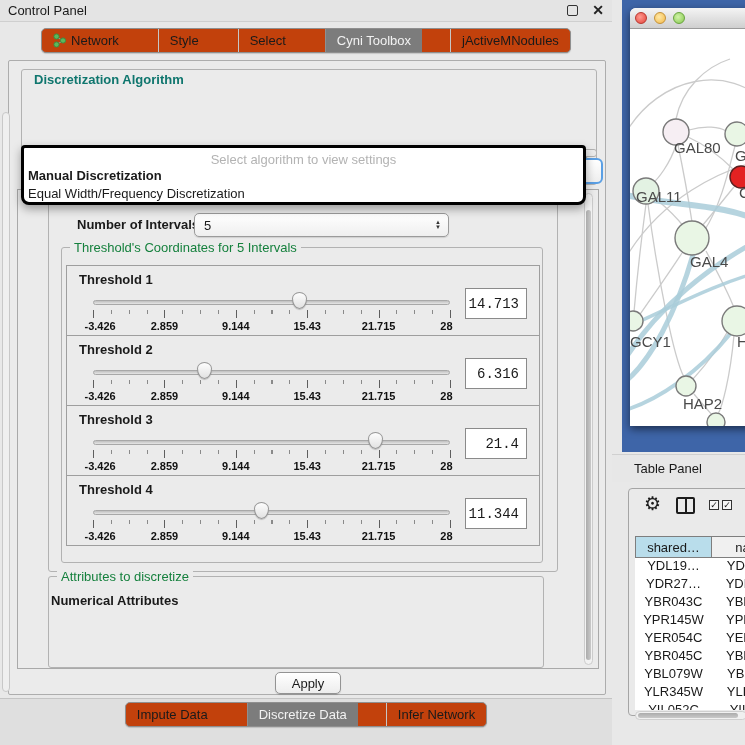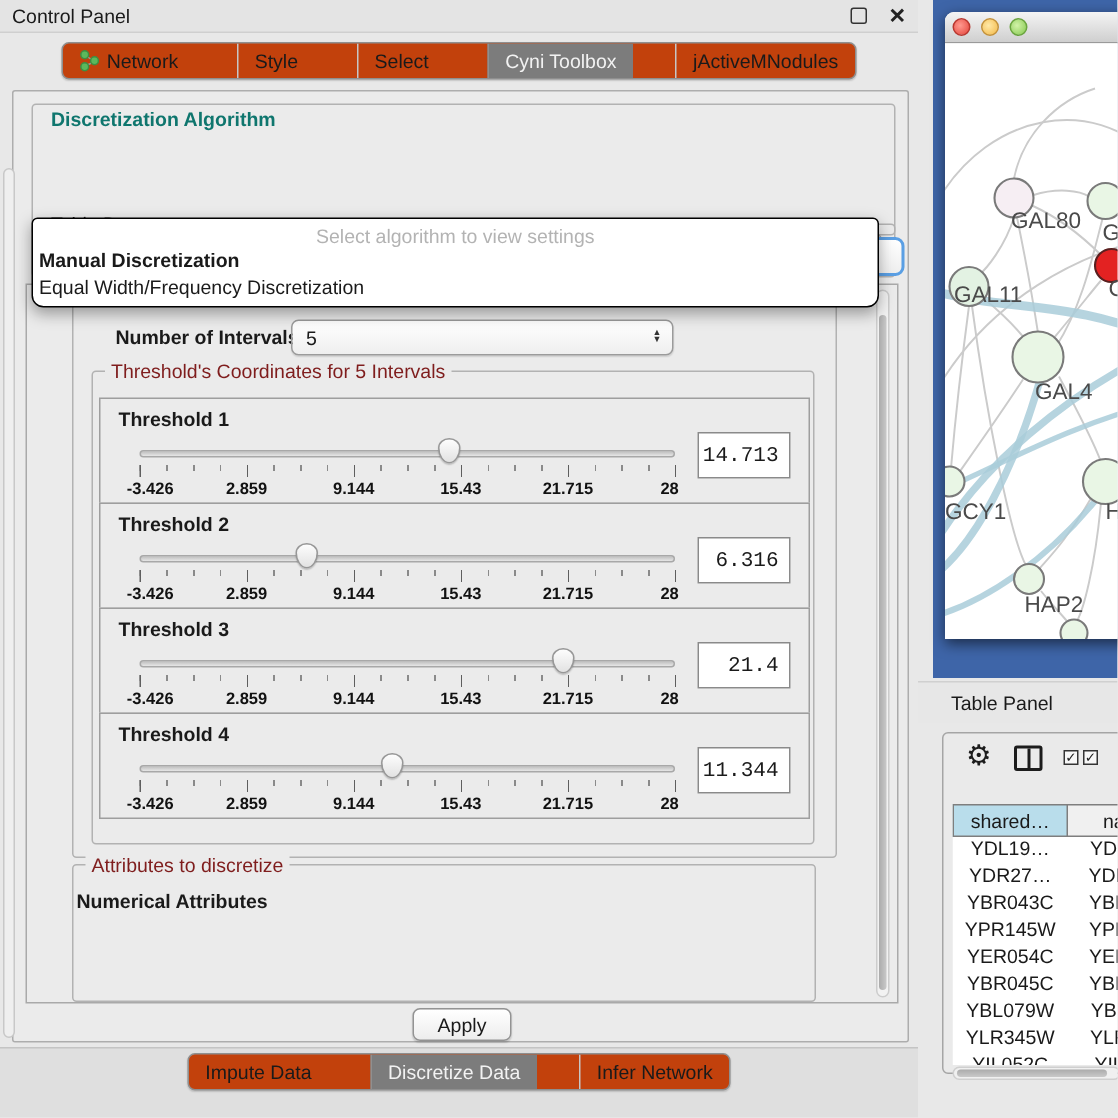--- a/index.html
+++ b/index.html
@@ -29,31 +29,31 @@
   #main-panel { left:8px; top:60px; width:598px; height:635px; background:#EBEBEB;
     border:1px solid #ADADAD; border-radius:2px; }
   #left-strip { left:2px; top:112px; width:8px; height:580px; background:#EFEFEF;
     border:1px solid #C8C8C8; border-radius:4px; }
 
   .titled-group { position:absolute; border:1px solid #B2B2B2; border-radius:3px; }
   .group-title { position:absolute; top:-8px; left:8px; background:#EBEBEB; padding:0 4px;
     font-size:13px; white-space:nowrap; }
   .t-gray  { color:#0f766e; font-weight:bold; }
   .t-green { color:#0BBB0B; }
-  .t-blue  { color:#7f1d1d; }
+  .t-blue  { color:#15803d; }
 
   .combo { position:absolute; background:linear-gradient(#FFFFFF,#EFEFEF); border:1px solid #9B9B9B;
     border-radius:5px; display:flex; align-items:center; font-size:13px; padding-left:9px;
     box-shadow:0 1px 1px rgba(0,0,0,0.12); }
   .stepper { margin-left:auto; margin-right:7px; display:flex; flex-direction:column;
     line-height:5px; font-size:6px; color:#333; }
 
   
   #algo-popup { left:12px, ; left:12px; top:84px; width:565px; height:60px; background:#FFF;
-    border:1px solid #000000; border-radius:4px 4px 8px 8px; box-shadow:0 4px 10px rgba(0,0,0,0.35);
+    border:3px solid #000000; border-radius:4px 4px 8px 8px; box-shadow:0 4px 10px rgba(0,0,0,0.35);
     z-index:50; font-size:13px; }
   #algo-popup .pp-header { color:#B3B3B3; text-align:center; padding-top:4px; height:19px; }
   #algo-popup .pp-item { padding:1px 4px; height:18px; }
   #algo-popup .pp-item.bold { font-weight:bold; }
   #algo-combo-frag { left:556px; top:97px; width:38px; height:26px; border:2px solid #5A9FE4;
     border-radius:6px; background:linear-gradient(#FFF,#EEE); z-index:10; }
 
   
   #scroll-area { left:8px; top:128px; width:582px; height:480px; background:#EBEBEB;
     border:1px solid #A9A9A9; }

